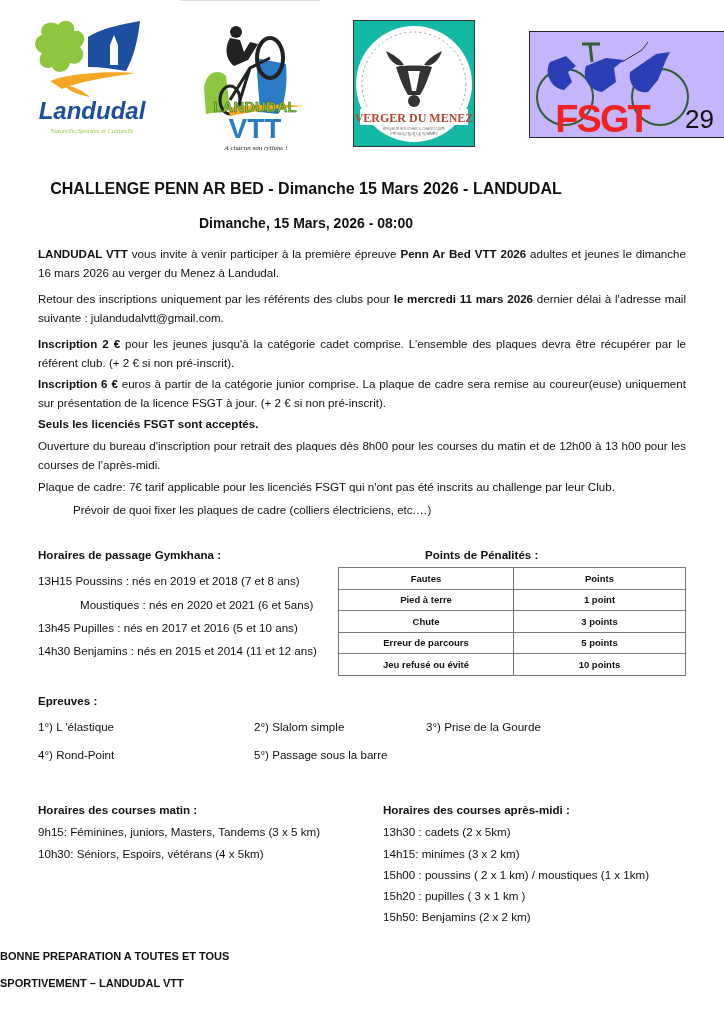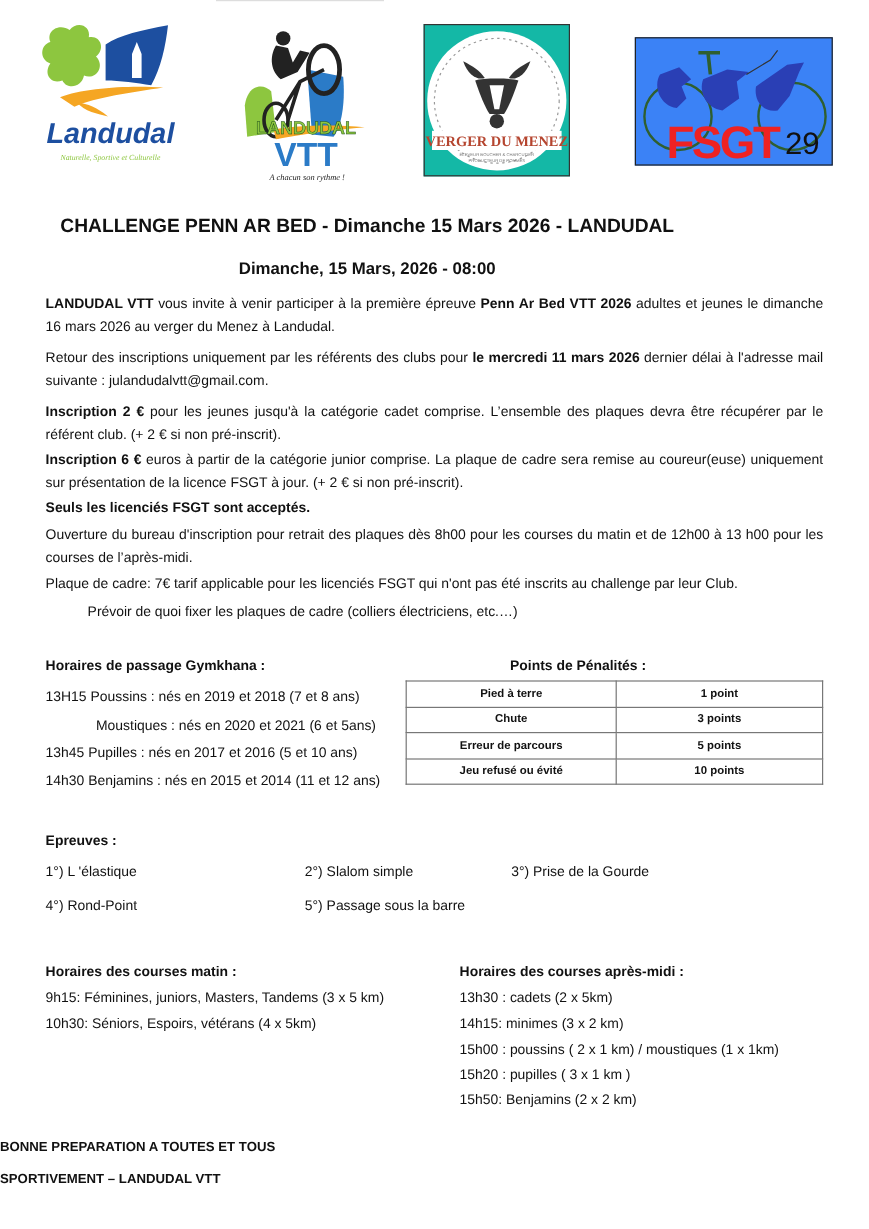--- a/index.html
+++ b/index.html
@@ -9,21 +9,21 @@
     color: #111; font-size: 11.6px;
   }
   .abs { position: absolute; }
   .topline { left: 180px; top: 0; width: 140px; height: 1px; background: #ddd; }
 
   
   .logo { position: absolute; }
   .logo-landudal { left: 30px; top: 15px; width: 125px; height: 130px; }
   .logo-vtt { left: 200px; top: 18px; width: 110px; height: 135px; }
   .logo-verger { left: 353px; top: 20px; width: 122px; height: 127px; background: #14b8a6; border: 1px solid #333; box-sizing: border-box; }
-  .logo-fsgt { left: 529px; top: 31px; width: 165px; height: 107px; border: 1px solid #222; box-sizing: border-box; background: #3b82f6; overflow: hidden; }
+  .logo-fsgt { left: 529px; top: 31px; width: 196px; height: 107px; border: 1px solid #222; box-sizing: border-box; background: #c4b5fd; overflow: hidden; }
   .fsgt-29 { position: absolute; right: 10px; bottom: 2px; font-size: 26px; color: #111; font-family: "Liberation Sans", sans-serif; }
 
   .title { left: 0; width: 612px; text-align: center; font-weight: bold; }
   .t1 { top: 180px; font-size: 16px; }
   .t2 { top: 215px; font-size: 14px; }
 
   .para { left: 38px; width: 648px; line-height: 19px; text-align: justify; }
   .para b { font-weight: bold; }
 
   .h-sub { font-weight: bold; }
@@ -125,20 +125,24 @@
 
 <div class="line h-sub" style="left:38px; top:548px;">Horaires de passage Gymkhana :</div>
 <div class="line" style="left:38px; top:574px;">13H15 Poussins : nés en 2019 et 2018 (7 et 8 ans)</div>
 <div class="line" style="left:80px; top:598px;">Moustiques : nés en 2020 et 2021 (6 et 5ans)</div>
 <div class="line" style="left:38px; top:621px;">13h45 Pupilles : nés en 2017 et 2016 (5 et 10 ans)</div>
 <div class="line" style="left:38px; top:644px;">14h30 Benjamins : nés en 2015 et 2014 (11 et 12 ans)</div>
 
 <div class="line h-sub" style="left:425px; top:548px;">Points de Pénalités :</div>
 <table class="pen">
   <tbody>
+      <tr>
+    <td>Fautes</td>
+    <td>Points</td>
+  </tr>
   <tr>
     <td>Pied à terre</td>
     <td>1 point</td>
   </tr>
   <tr>
     <td>Chute</td>
     <td>3 points</td>
   </tr>
   <tr>
     <td>Erreur de parcours</td>

